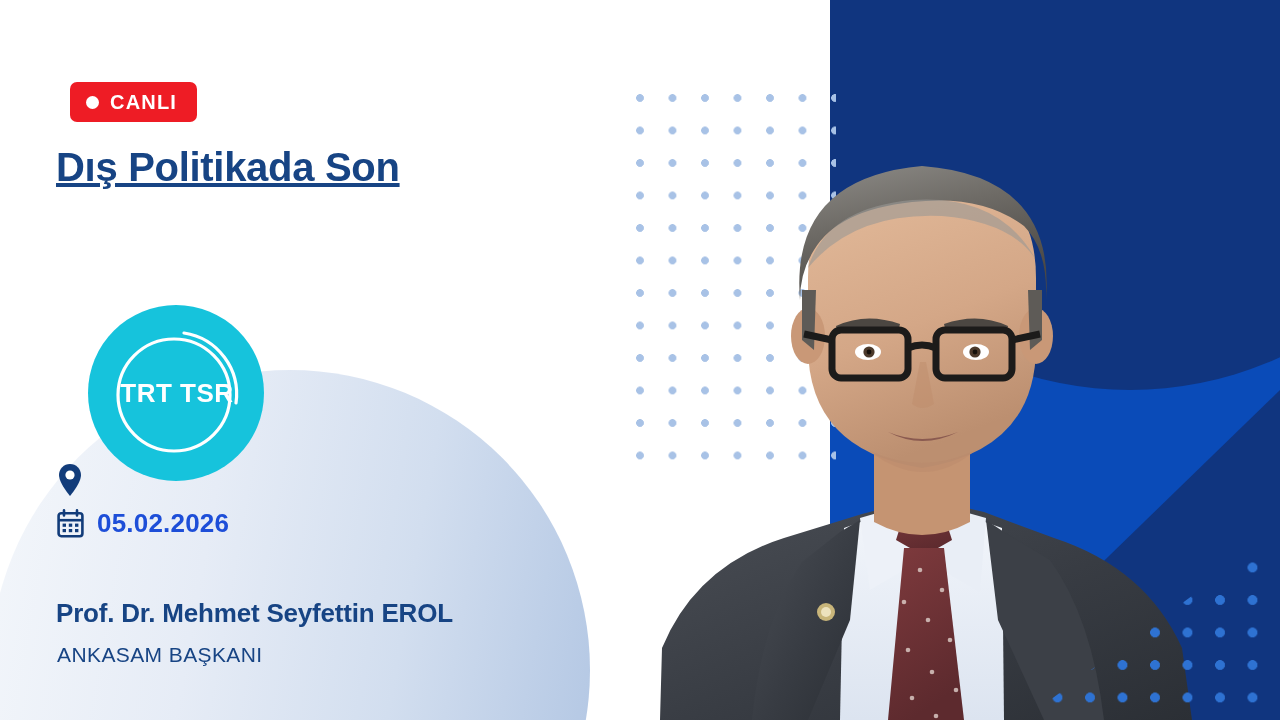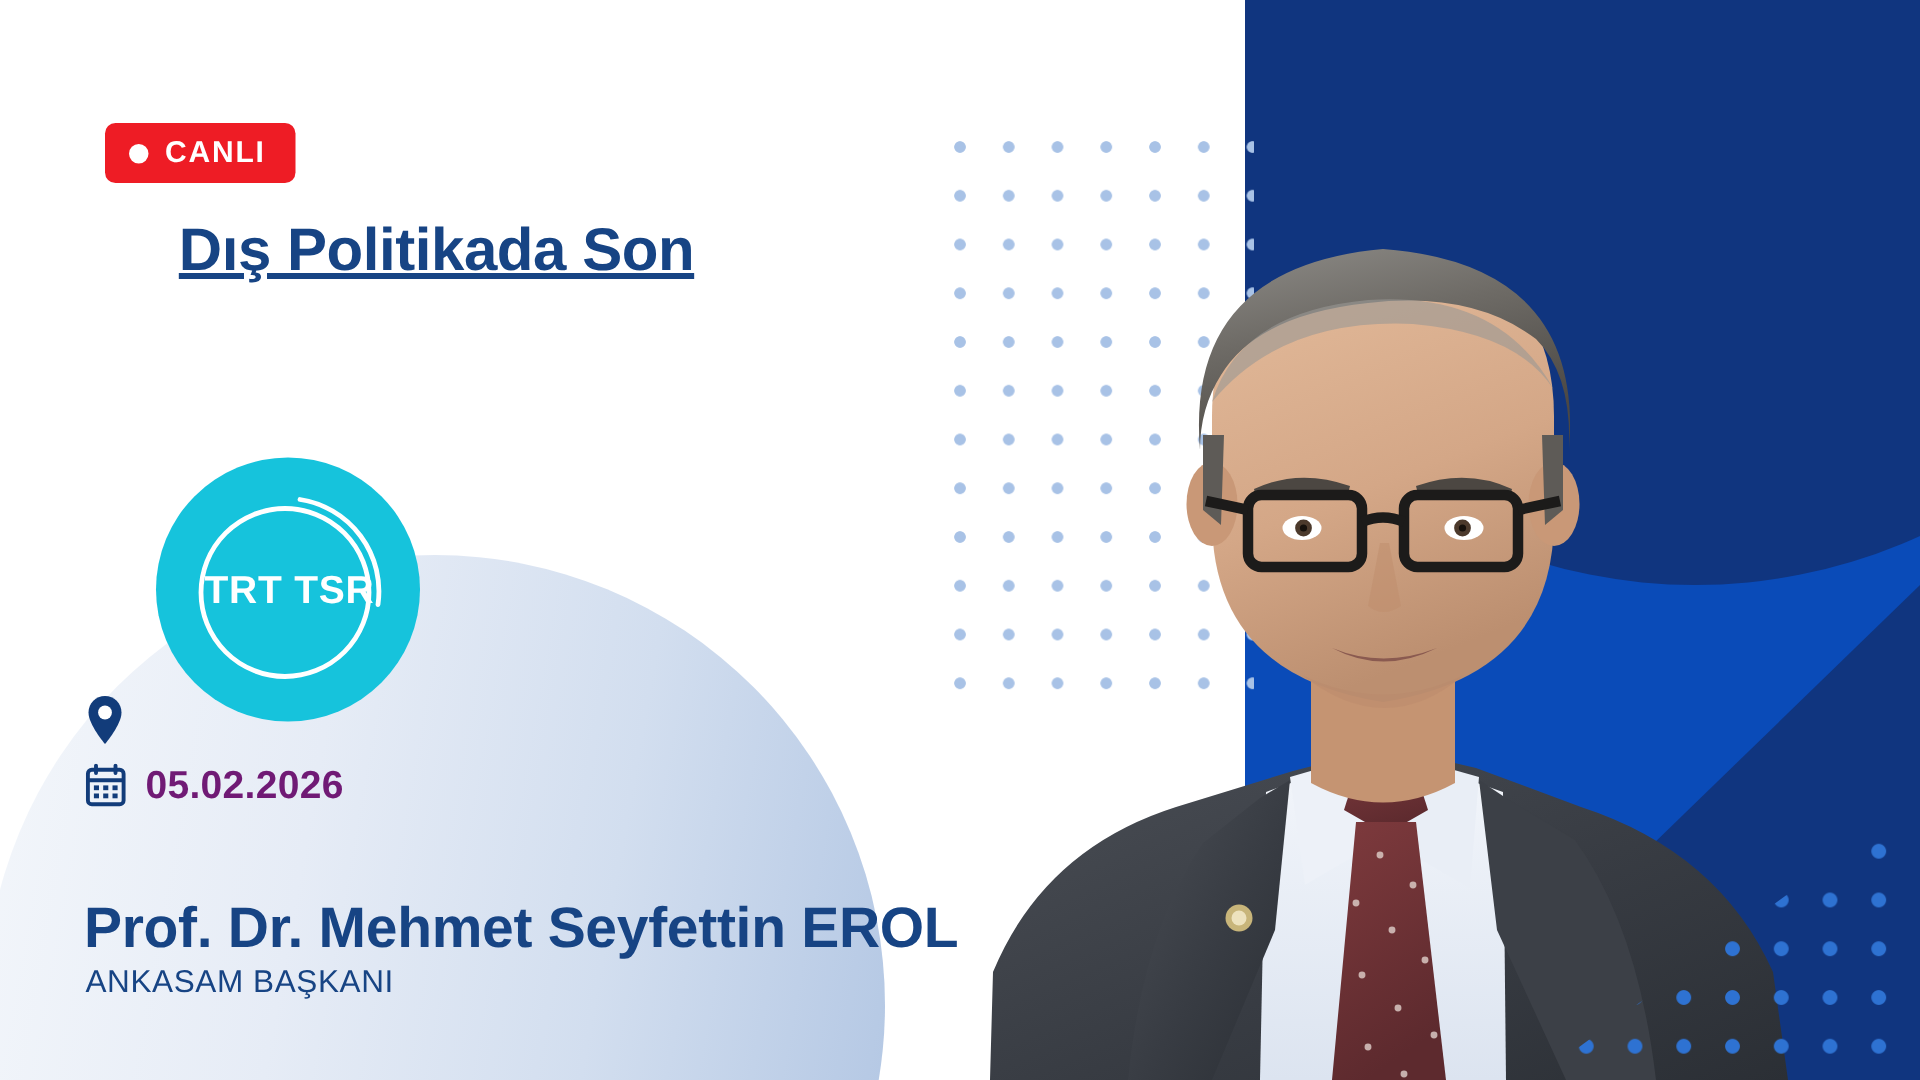--- a/index.html
+++ b/index.html
@@ -93,21 +93,20 @@
     border-radius: 50%;
     background: linear-gradient(100deg, #F4F7FB 0%, #E6ECF6 35%, #D2DEEF 65%, #AFC4E2 100%);
   }
 
   
   .content {
     position: absolute;
     left: 0; top: 0;
     width: 830px;
     height: 720px;
-    text-align: center;
   }
 
   
   .live-badge {
     position: absolute;
     left: 70px;
     top: 82px;
     height: 40px;
     padding: 0 20px 0 16px;
     border-radius: 7px;
@@ -142,21 +141,21 @@
     font-size: 40px;
     font-weight: 700;
     line-height: 1.38;
     letter-spacing: -0.3px;
     text-decoration: underline;
   }
 
   
   .logo {
     position: absolute;
-    left: 104px;
+    left: 88px;
     top: 305px;
     width: 176px;
     height: 176px;
   }
   .logo-circle {
     position: absolute;
     inset: 0;
     border-radius: 50%;
     background: #16C3DC;
   }
@@ -196,33 +195,33 @@
   }
   .meta-icon {
     width: 28px;
     height: 30px;
     flex: 0 0 auto;
     display: flex;
     align-items: center;
     justify-content: center;
   }
   .meta-text {
-    color: #701a75;
+    color: #1d4ed8;
     font-size: 26px;
     font-weight: 700;
     letter-spacing: 0.2px;
   }
   .meta-row-pin { height: 44px; }
 
   .speaker-name {
     position: absolute;
     left: 56px;
     top: 598px;
     color: #174484;
-    font-size: 38px;
+    font-size: 26px;
     font-weight: 700;
     letter-spacing: -0.2px;
     white-space: nowrap;
   }
   .speaker-role {
     position: absolute;
     left: 57px;
     top: 643px;
     color: #174484;
     font-size: 21px;

